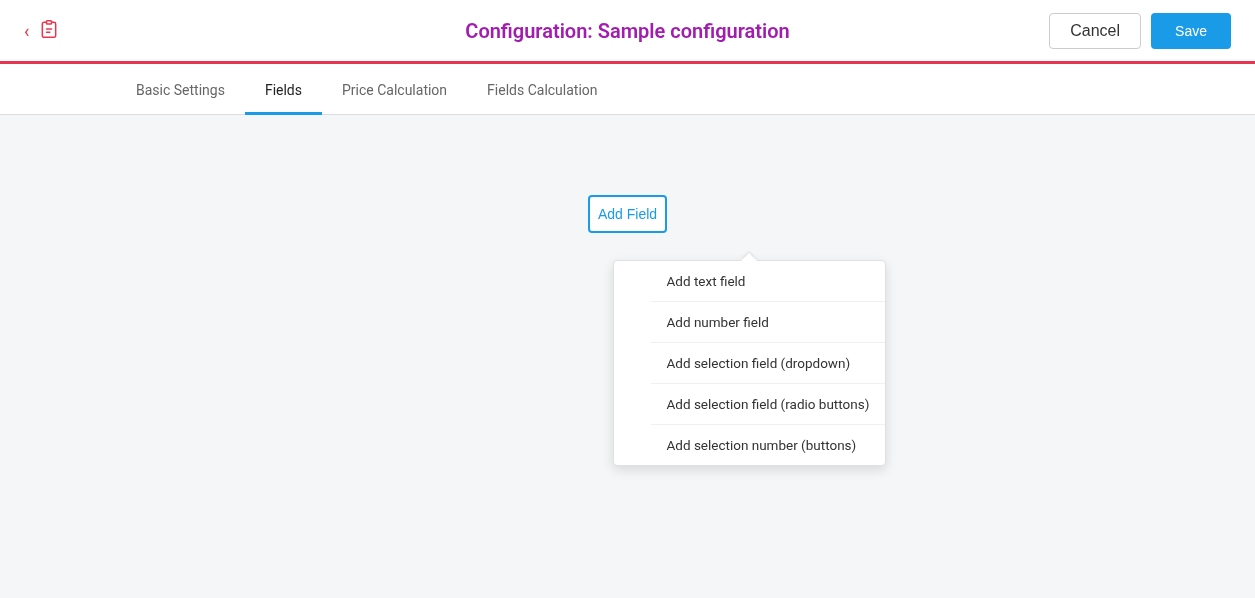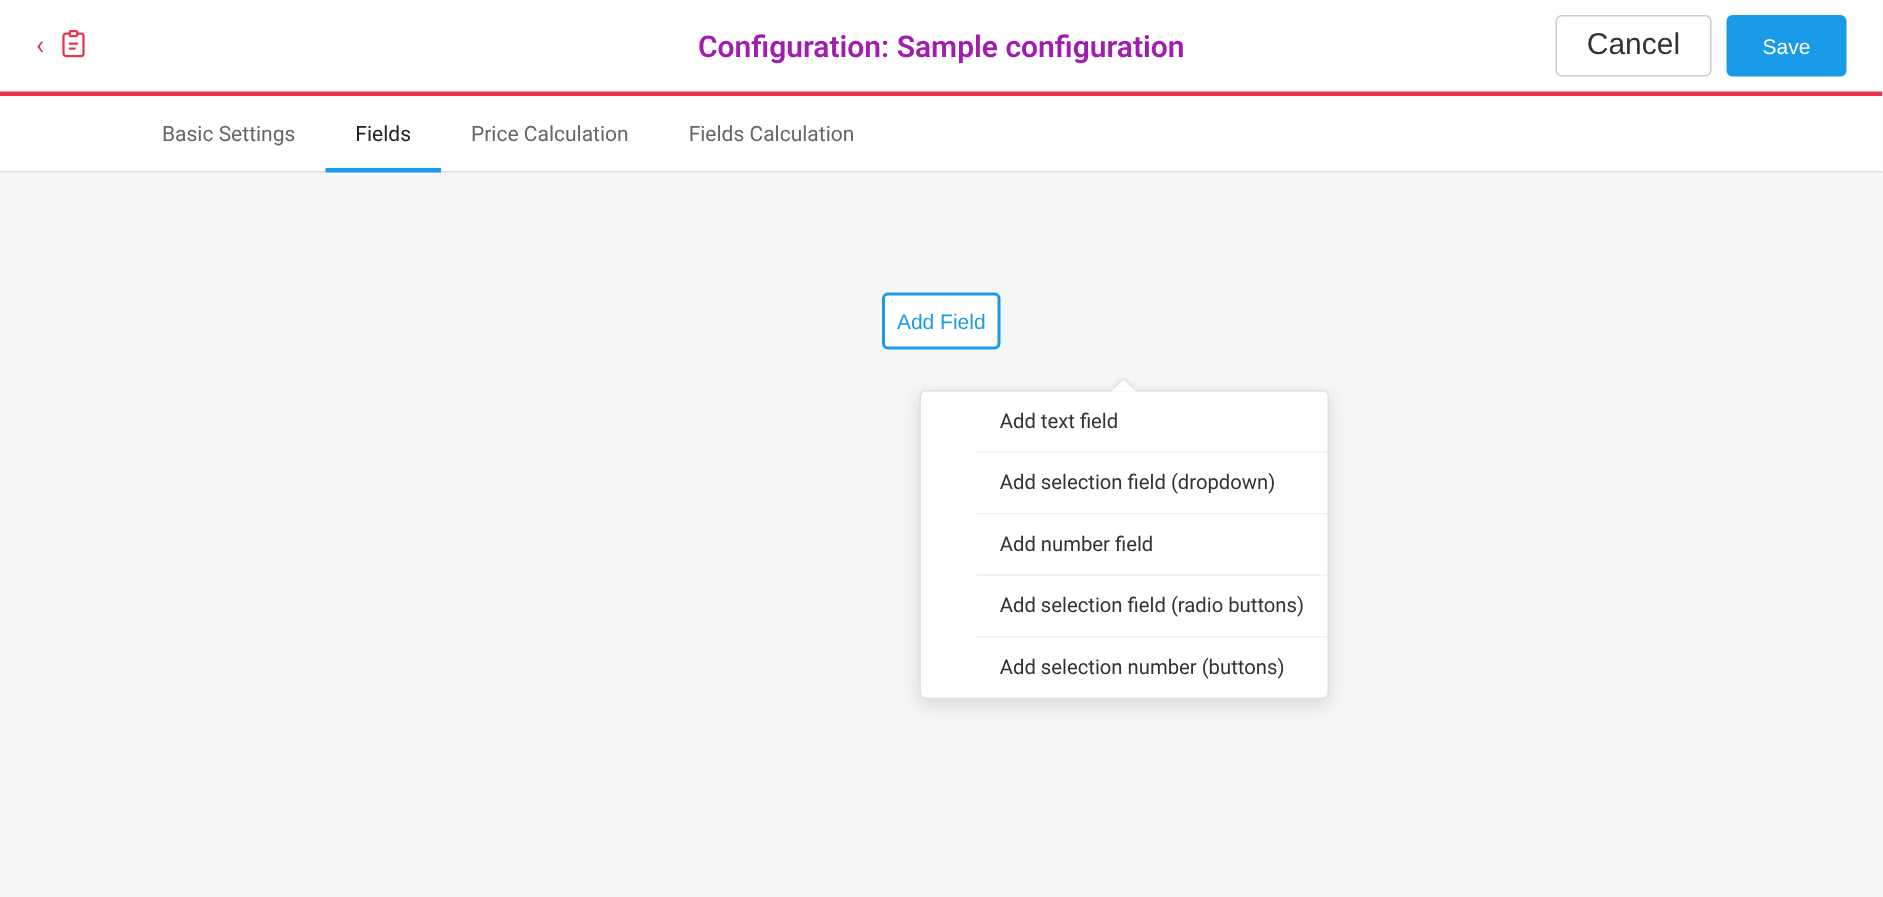--- a/index.html
+++ b/index.html
@@ -48,40 +48,40 @@
     .header-actions {
       margin-left: auto;
       display: flex;
       gap: 10px;
     }
     .btn-cancel {
       padding: 8px 20px;
       border: 1px solid #ccc;
       background: #fff;
       border-radius: 4px;
-      font-size: 20px;
+      font-size: 16px;
       color: #333;
       cursor: pointer;
     }
     .btn-save {
       padding: 8px 24px;
       border: none;
       background: #1a9be8;
       border-radius: 4px;
       font-size: 14px;
       color: #fff;
       cursor: pointer;
       font-weight: 500;
     }
 
     
     .tab-nav {
       background: #fff;
       display: flex;
-      padding: 0 88px;
+      padding: 0 116px;
       border-bottom: 1px solid #ddd;
     }
     .tab-item {
       padding: 18px 20px 14px;
       font-size: 14px;
       color: #666;
       cursor: pointer;
       border-bottom: 3px solid transparent;
       margin-bottom: -1px;
     }
@@ -185,18 +185,18 @@
     <span>Fields Calculation</span>
   </div>
 </div>
 
 <div class="main-content">
   <button class="add-field-btn">Add Field</button>
 
   <div class="dropdown-menu">
     <div class="dropdown-arrow"></div>
     <div class="dropdown-item">Add text field</div>
+    <div class="dropdown-item">Add number field</div>
     <div class="dropdown-item">Add selection field (dropdown)</div>
-    <div class="dropdown-item">Add number field</div>
     <div class="dropdown-item">Add selection field (radio buttons)</div>
     <div class="dropdown-item">Add selection number (buttons)</div>
   </div>
 </div>
 
 </body></html>

